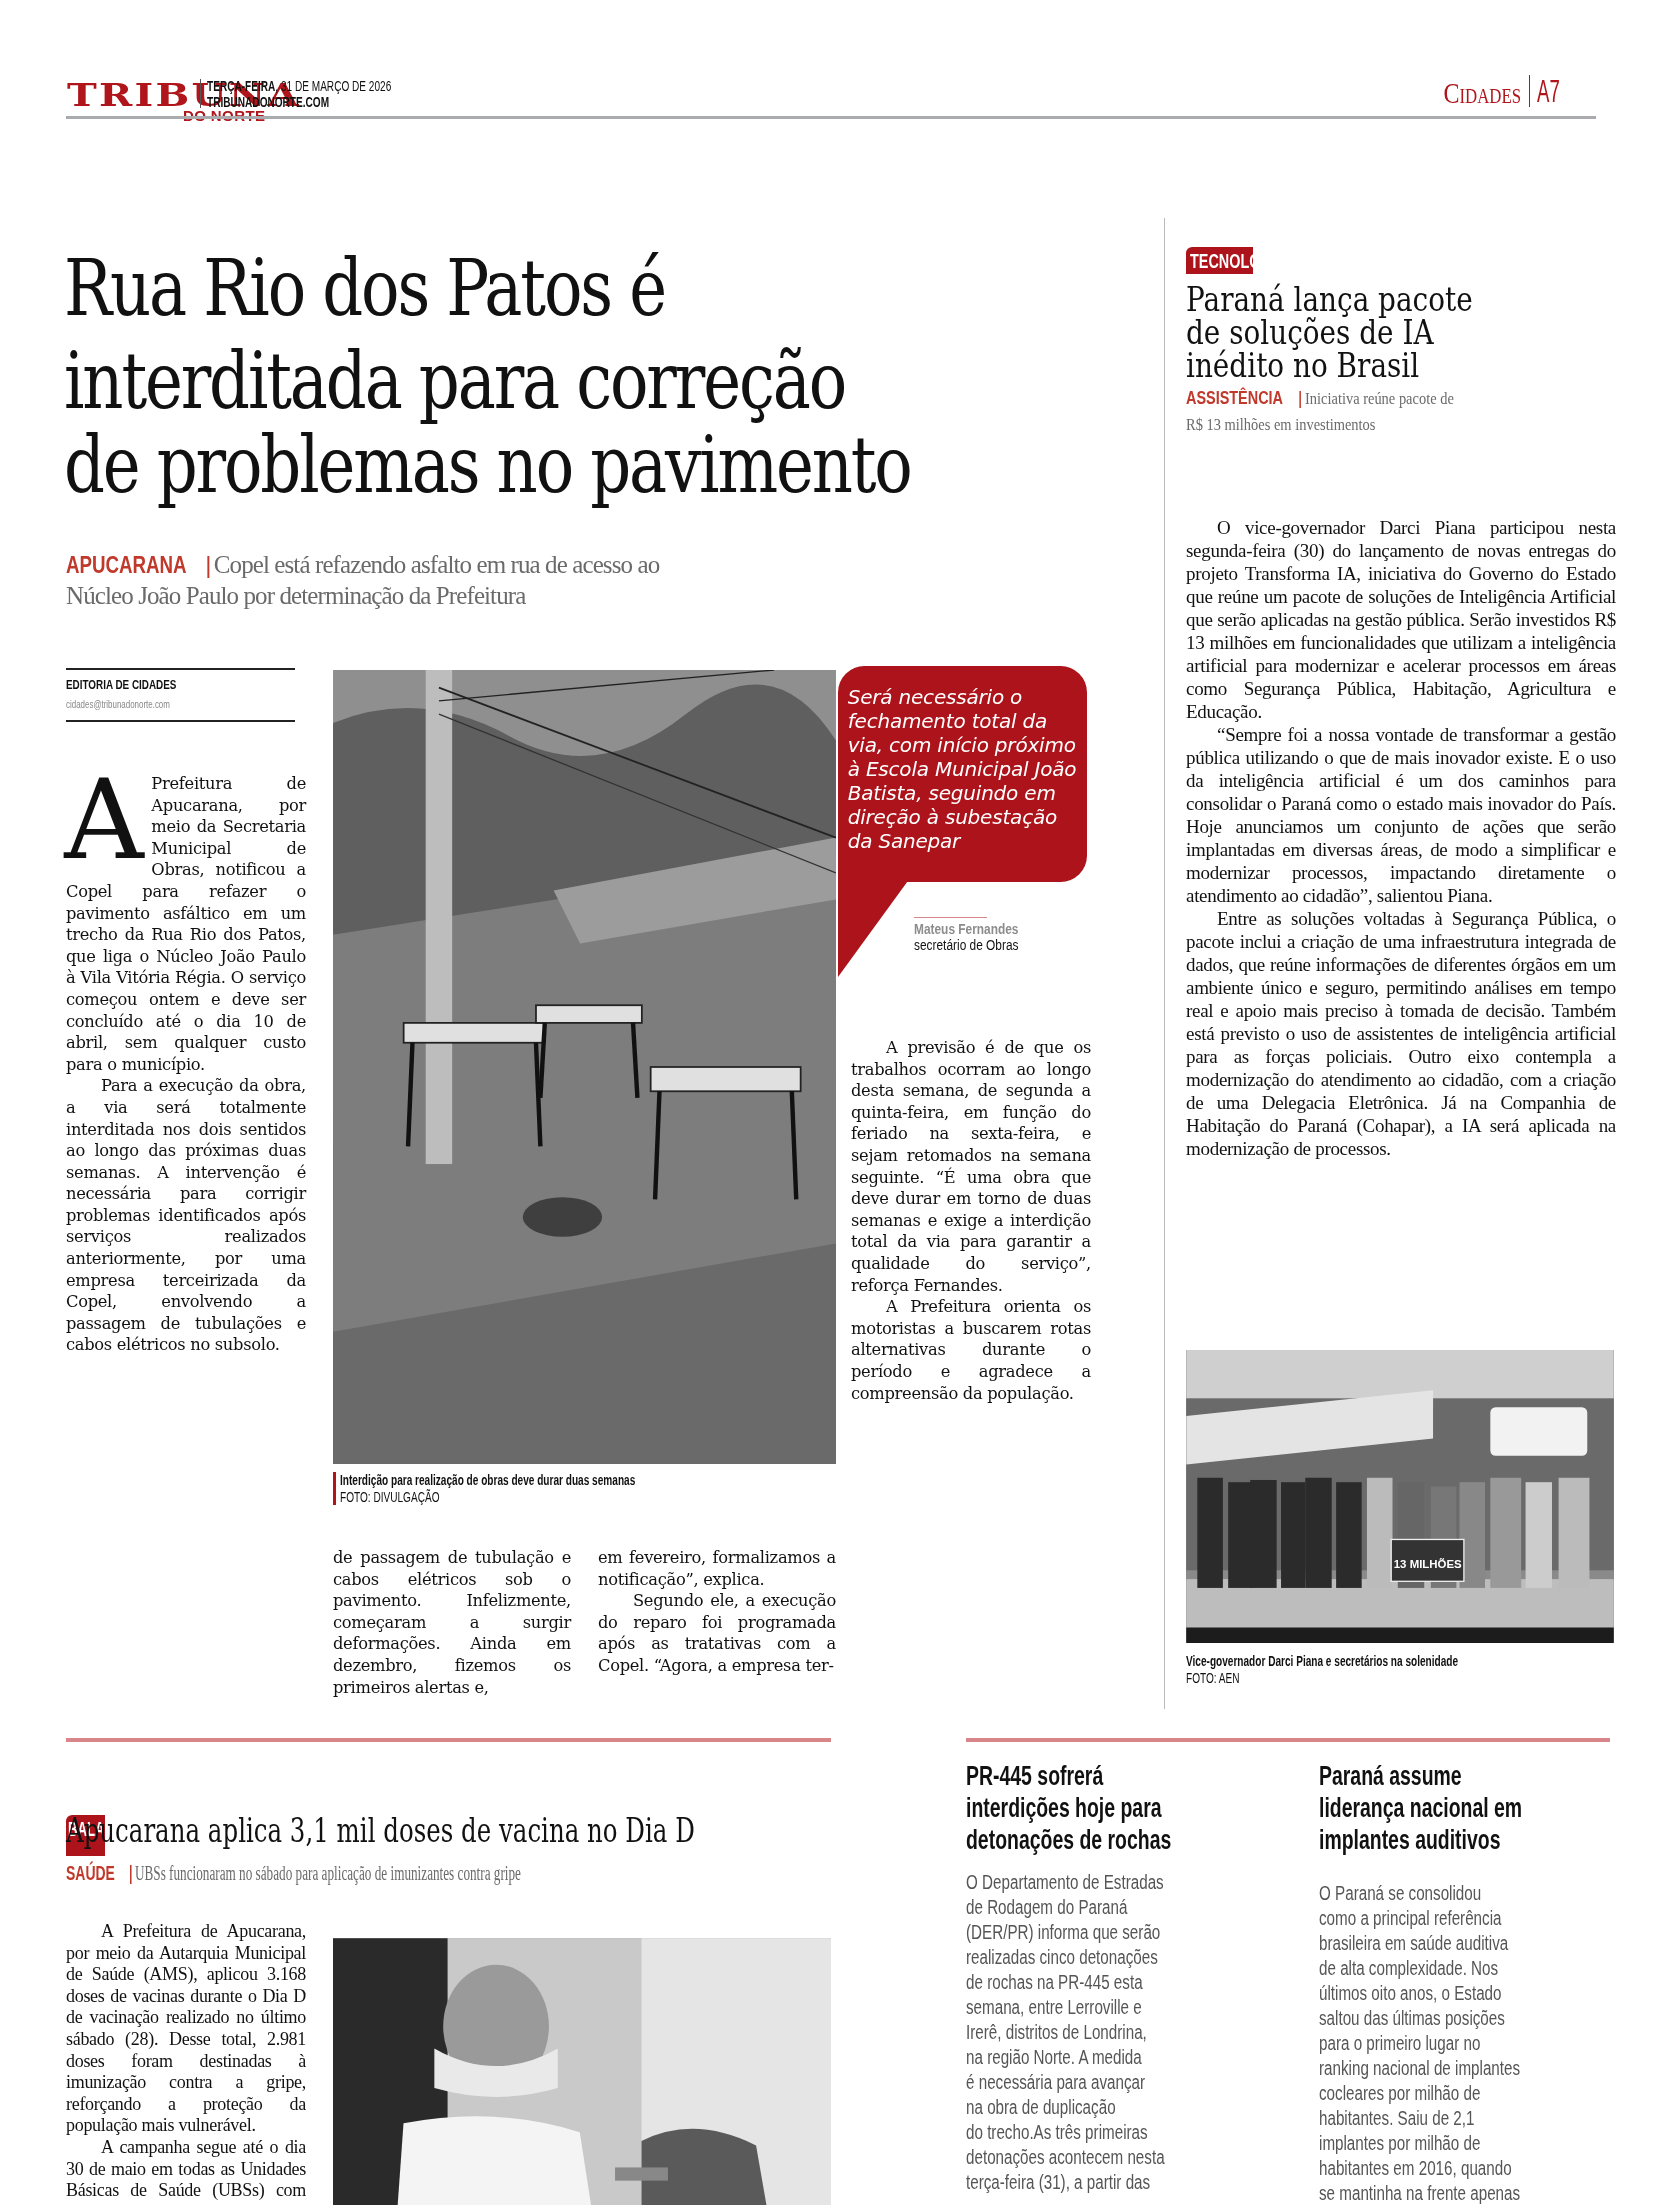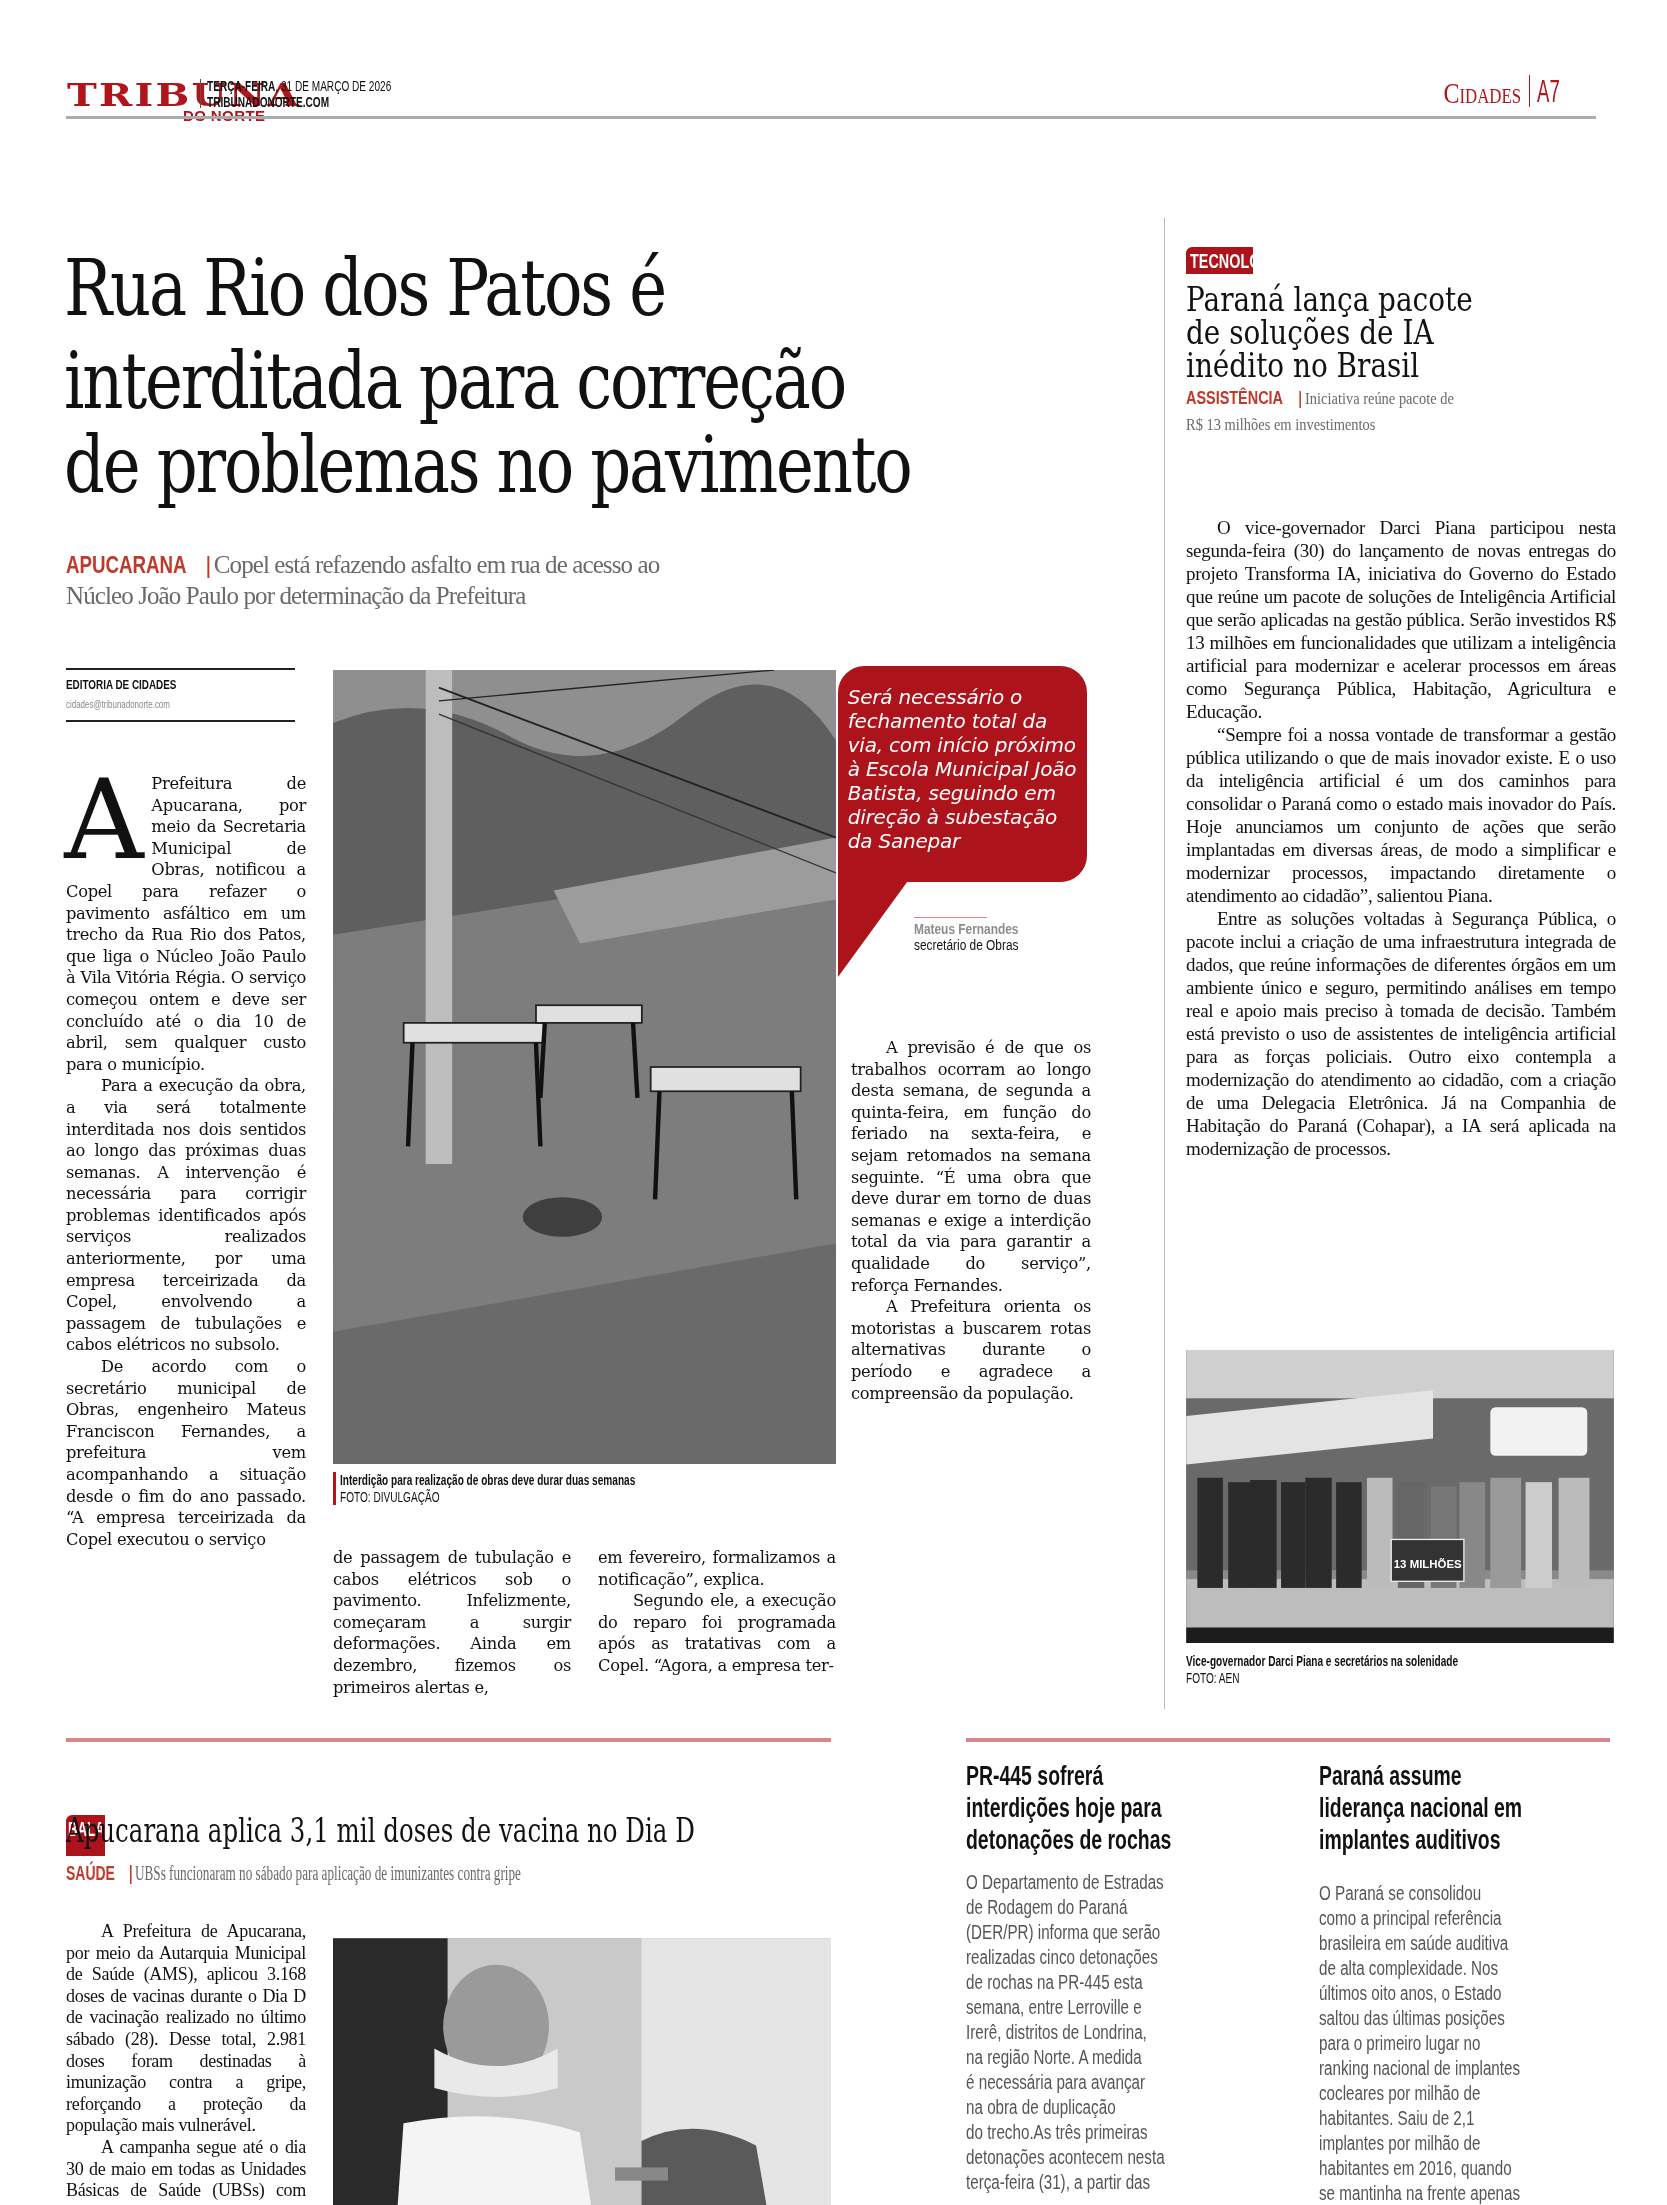--- a/index.html
+++ b/index.html
@@ -86,21 +86,20 @@
 <div class="abs subhead" style="left:66px; top:582px; font-size:25px; letter-spacing:-0.9px; white-space:nowrap;">Núcleo João Paulo por determinação da Prefeitura</div>
 
 <div class="abs rule-dark" style="left:66px; top:668px; width:229px; height:1.8px;"></div>
 <div class="abs byline-name" style="left:66px; top:677px;">EDITORIA DE CIDADES</div>
 <div class="abs byline-mail" style="left:66px; top:698px;">cidades@tribunadonorte.com</div>
 <div class="abs rule-dark" style="left:66px; top:720px; width:229px; height:1.8px;"></div>
 
 <div class="abs body-col" style="left:66px; top:773px; width:240px;">
   <p class="noindent"><span class="dropcap">A</span><span>Prefeitura de Apucarana, por meio da Secretaria Municipal de Obras, notificou a Copel para refazer o pavimento asfáltico em um trecho da Rua Rio dos Patos, que liga o Núcleo João Paulo à Vila Vitória Régia. O serviço começou ontem e deve ser concluído até o dia 10 de abril, sem qualquer custo para o município.</span></p>
   <p>Para a execução da obra, a via será totalmente interditada nos dois sentidos ao longo das próximas duas semanas. A intervenção é necessária para corrigir problemas identificados após serviços realizados anteriormente, por uma empresa terceirizada da Copel, envolvendo a passagem de tubulações e cabos elétricos no subsolo.</p>
-  <p>De acordo com o secretário municipal de Obras, engenheiro Mateus Franciscon Fernandes, a prefeitura vem acompanhando a situação desde o fim do ano passado. “A empresa terceirizada da Copel executou o serviço</p>
 </div>
 
 <div class="abs photo" style="left:333px; top:670px; width:503px; height:794px; background:linear-gradient(180deg,#cfcfcf 0%,#9a9a9a 18%,#6e6e6e 30%,#8d8d8d 48%,#5a5a5a 62%,#7a7a7a 80%,#666 100%);">
   <svg width="503" height="794" viewBox="0 0 1140 1800">
     <rect x="0" y="0" width="1140" height="600" fill="#8f8f8f"></rect>
     <path d="M0 120 Q200 40 400 150 T800 100 T1140 160 V600 H0 Z" fill="#5f5f5f"></path>
     <path d="M0 600 L1140 420 L1140 1800 L0 1800 Z" fill="#7d7d7d"></path>
     <path d="M500 500 L1140 380 L1140 520 L560 620 Z" fill="#9c9c9c"></path>
     <rect x="210" y="0" width="60" height="1120" fill="#bdbdbd"></rect>
     <line x1="240" y1="40" x2="1140" y2="380" stroke="#222" stroke-width="4"></line>

